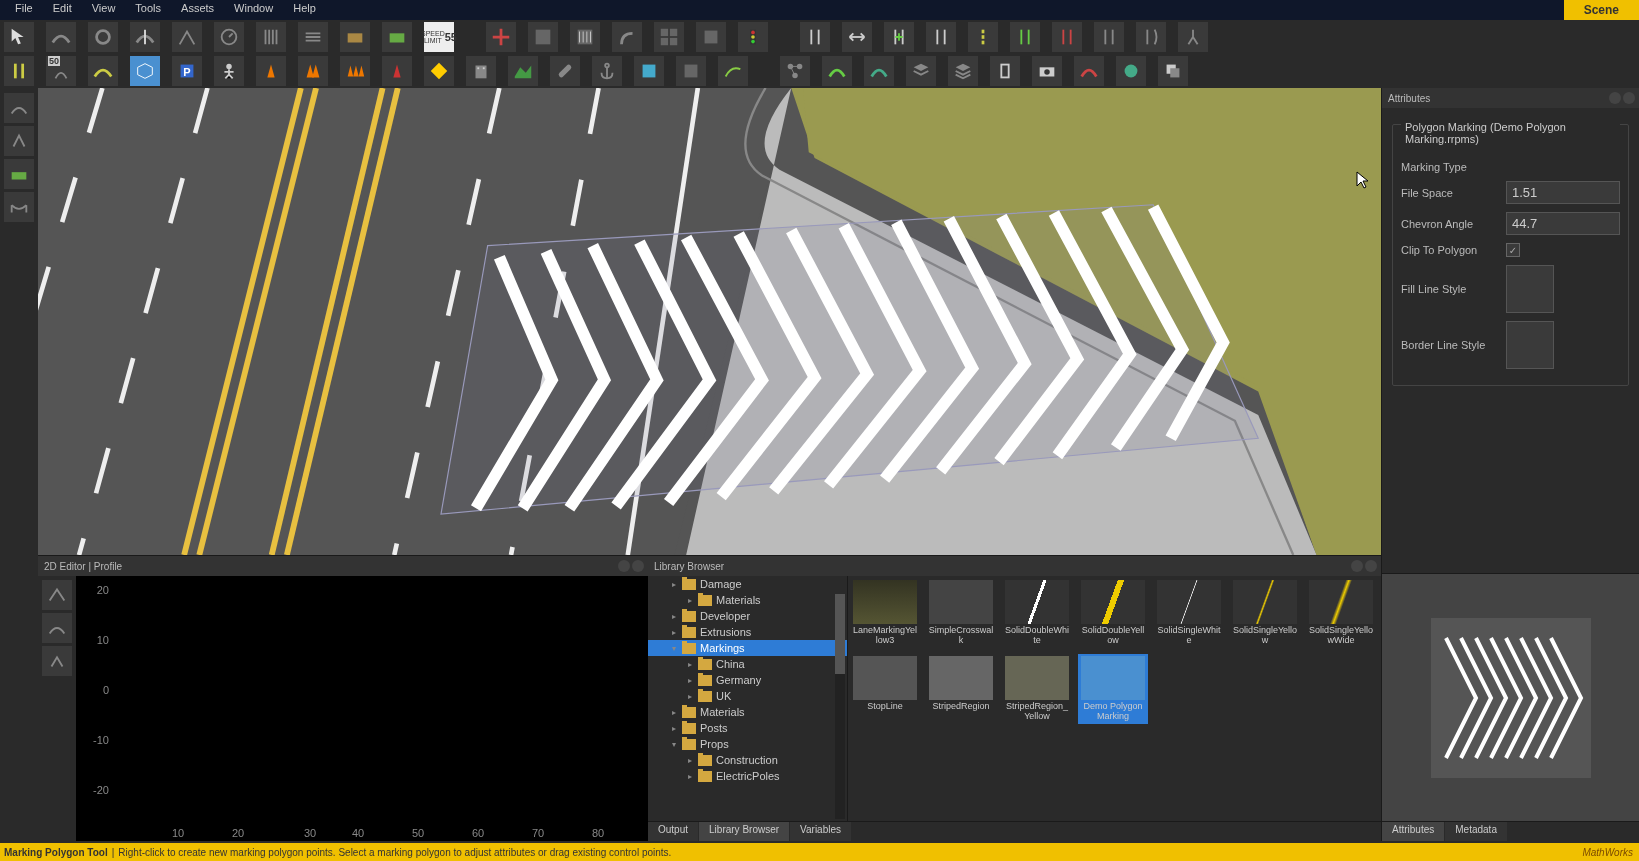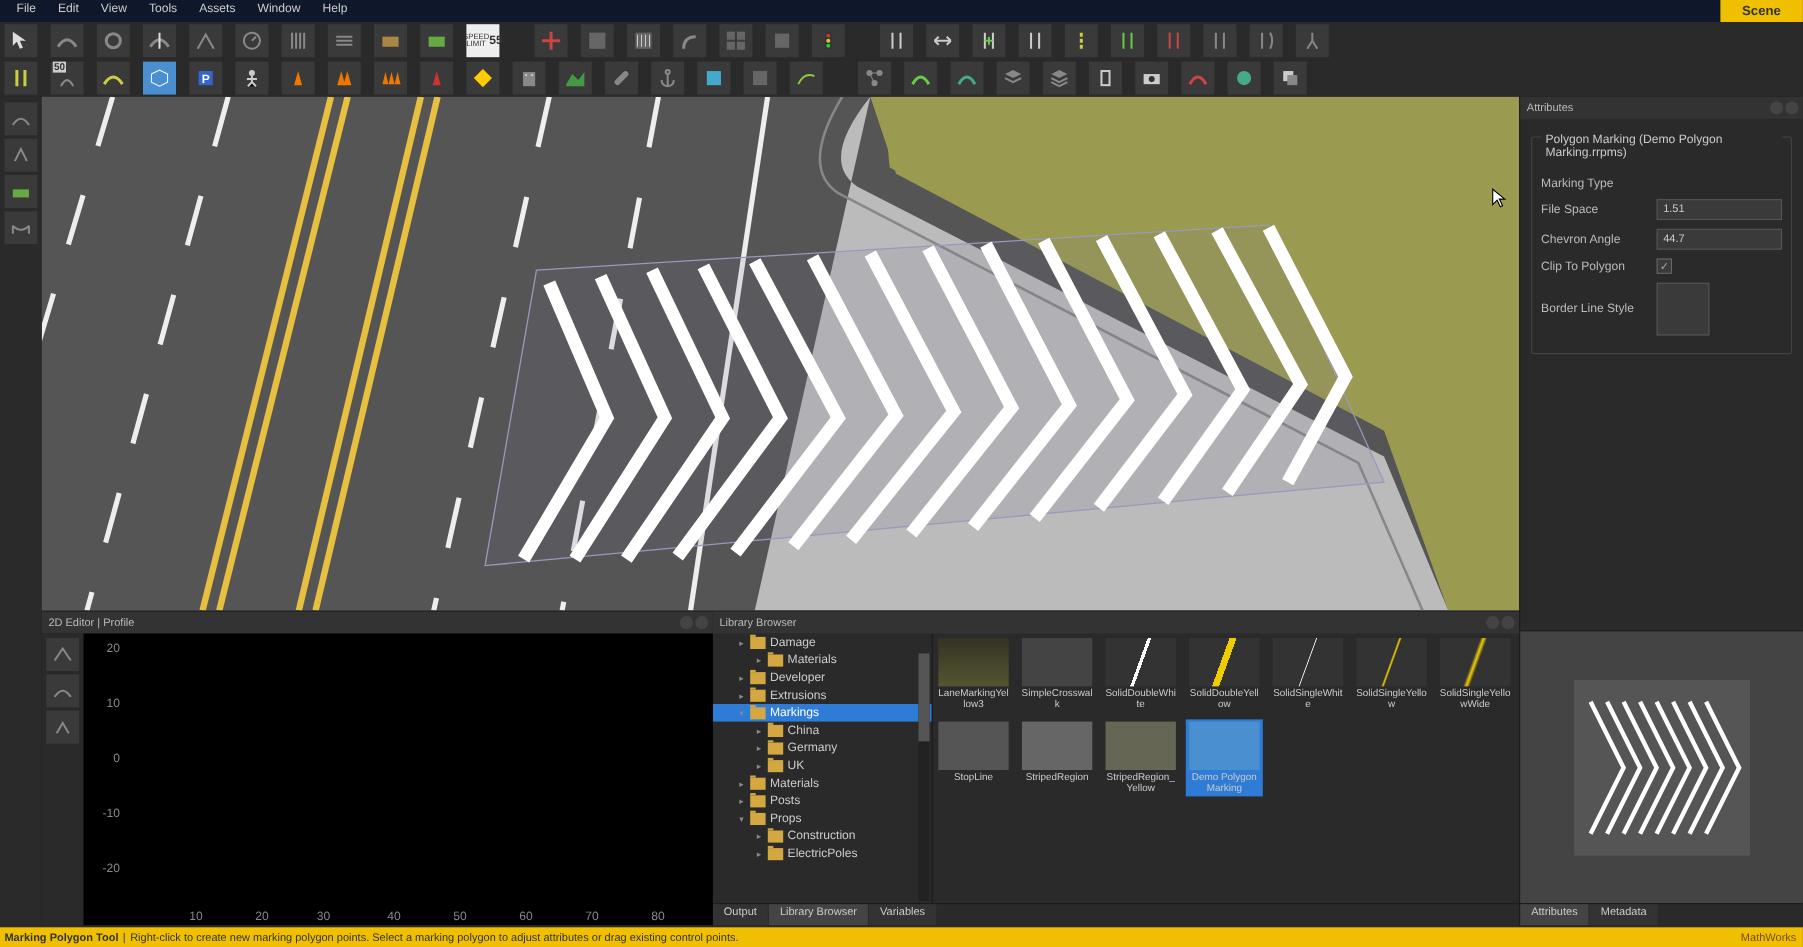--- a/index.html
+++ b/index.html
@@ -47,31 +47,31 @@
 .attr-panel{flex:1;display:flex;flex-direction:column;overflow:hidden}
 .attr-body{flex:1;padding:6px 10px;overflow-y:auto}
 .attr-section{border:1px solid #444;padding:8px;border-radius:2px}
 .attr-section-title{font-size:11px;color:#ccc;margin-bottom:8px;margin-top:-16px;background:#2a2a2a;display:inline-block;padding:0 4px}
 .attr-row{display:flex;align-items:center;margin:8px 0;font-size:11px}
 .attr-label{width:105px;color:#bbb}
 .attr-val{flex:1}
 .radio-group{display:flex;flex-direction:column;gap:4px}
 .radio-opt{display:flex;align-items:center;gap:6px;cursor:pointer}
 .radio-opt input{width:12px;height:12px;accent-color:#888}
-.num-input{width:100%;background:#3a3a3a;border:1px solid #555;color:#ccc;padding:3px 5px;font-size:10px}
+.num-input{width:100%;background:#3a3a3a;border:1px solid #555;color:#ccc;padding:3px 5px;font-size:13px}
 .checkbox{width:14px;height:14px;background:#3a3a3a;border:1px solid #666;display:inline-flex;align-items:center;justify-content:center;font-size:10px;color:#aaa}
 .swatch{width:48px;height:48px;background:#3a3a3a;border:1px solid #555}
 .preview-panel{height:268px;display:flex;flex-direction:column;border-top:1px solid #1a1a1a}
 .preview-body{flex:1;background:#444;display:flex;align-items:center;justify-content:center}
 .tabs-row{height:20px;display:flex;background:#2a2a2a;border-top:1px solid #1a1a1a}
 .tab{padding:2px 10px;font-size:10px;color:#ccc;cursor:pointer;background:#333;margin-right:1px}
 .tab.active{background:#444}
 .statusbar{position:absolute;bottom:0;left:0;right:0;height:18px;background:#f0c000;color:#333;font-size:10px;display:flex;align-items:center;padding:0 4px}
 .statusbar .tool{font-weight:bold}
-.statusbar .mw{position:absolute;right:6px;color:#7a4a00}
+.statusbar .mw{position:absolute;right:6px;font-style:italic;color:#7a4a00}
 .scroll-track{position:absolute;right:2px;top:18px;bottom:2px;width:10px;background:#222}
 .scroll-thumb{position:absolute;top:0;width:100%;height:80px;background:#555}
 </style>
 </head>
 <body>
 
 <div class="menubar">
   <span>File</span>
   <span>Edit</span>
   <span>View</span>
@@ -513,21 +513,21 @@
             <div class="y-axis">
               <div style="top:8px">20</div>
               <div style="top:58px">10</div>
               <div style="top:108px">0</div>
               <div style="top:158px">-10</div>
               <div style="top:208px">-20</div>
             </div>
             <div class="x-axis">
               <div style="left:60px">10</div>
               <div style="left:120px">20</div>
-              <div style="left:176px">30</div>
+              <div style="left:192px">30</div>
               <div style="left:240px">40</div>
               <div style="left:300px">50</div>
               <div style="left:360px">60</div>
               <div style="left:420px">70</div>
               <div style="left:480px">80</div>
             </div>
           </div>
         </div>
       </div>
 
@@ -686,20 +686,26 @@
             <div class="attr-label">File Space</div>
             <div class="attr-val"><input class="num-input" type="text" value="1.51" style=""></div>
           </div>
           <div class="attr-row">
             <div class="attr-label">Chevron Angle</div>
             <div class="attr-val"><input class="num-input" type="text" value="44.7" style=""></div>
           </div>
           <div class="attr-row">
             <div class="attr-label">Clip To Polygon</div>
             <div class="attr-val"><span class="checkbox">✓</span></div>
+          </div>
+          <div class="attr-row">
+            <div class="attr-label">Fill Line Style</div>
+            <div class="attr-val">
+                <div class="swatch"></div>
+              </div>
           </div>
           <div class="attr-row">
             <div class="attr-label">Border Line Style</div>
             <div class="attr-val">
                 <div class="swatch"></div>
               </div>
           </div>
         </div>
       </div>
     </div>

